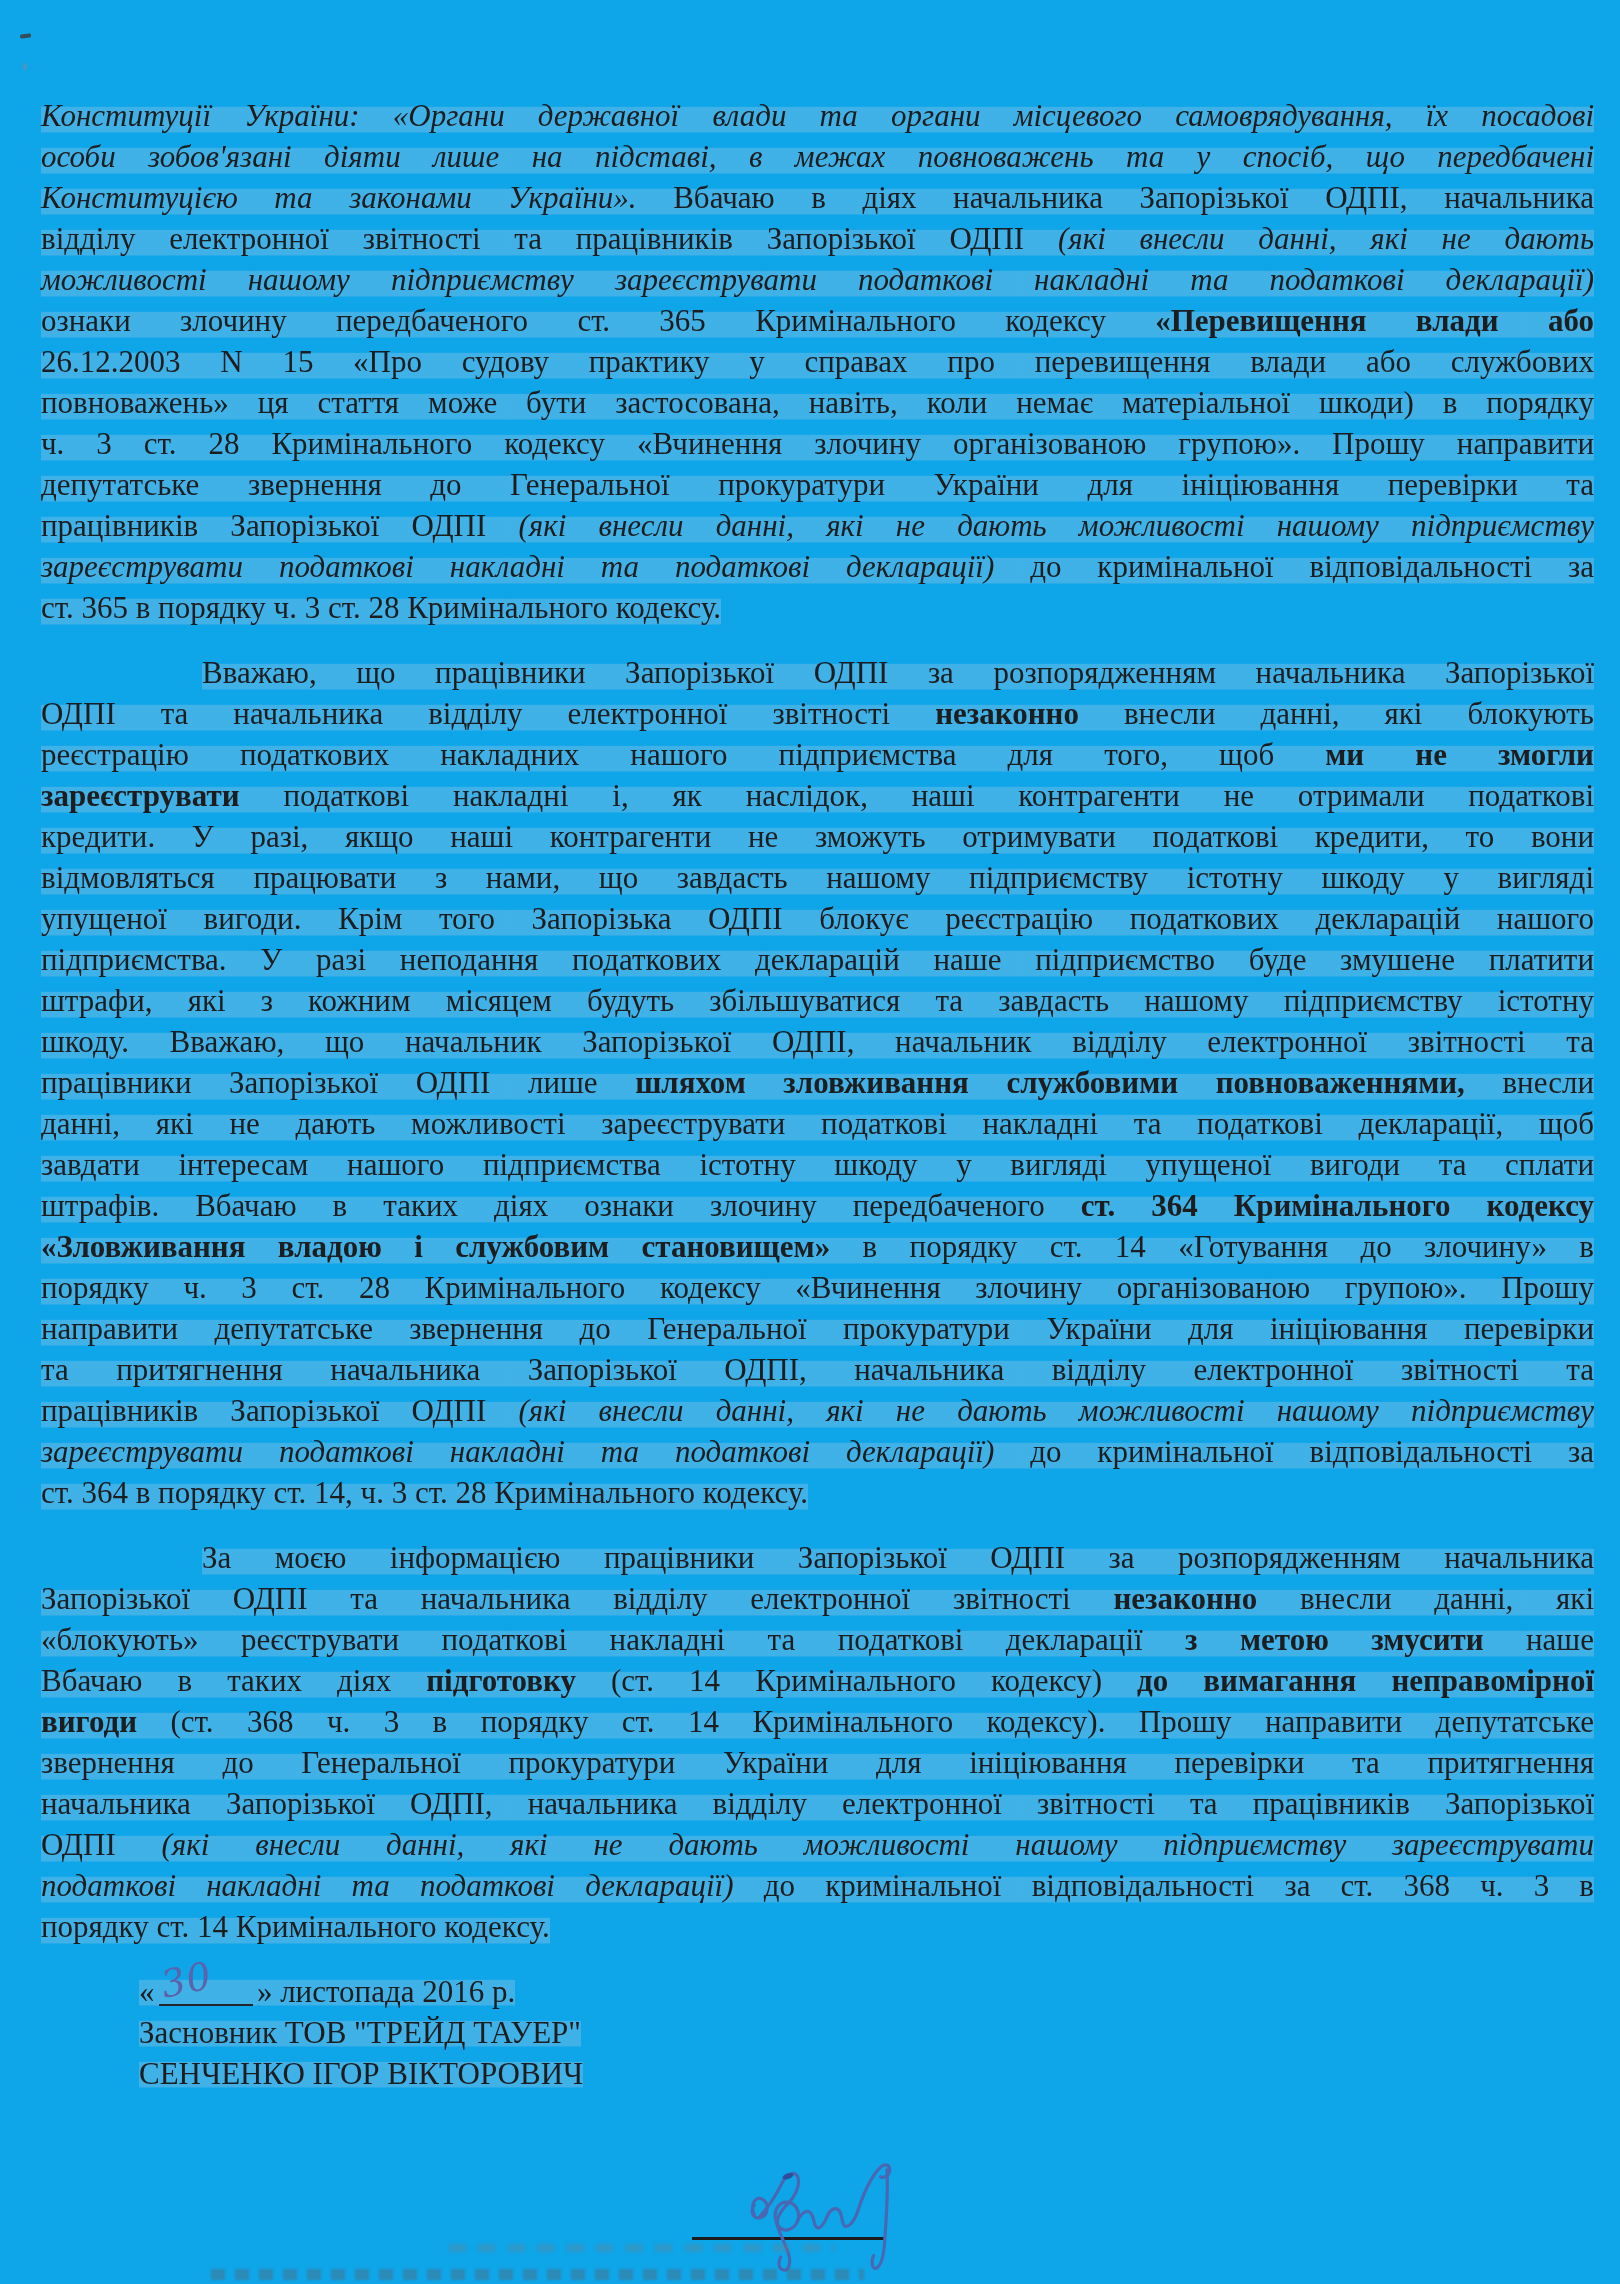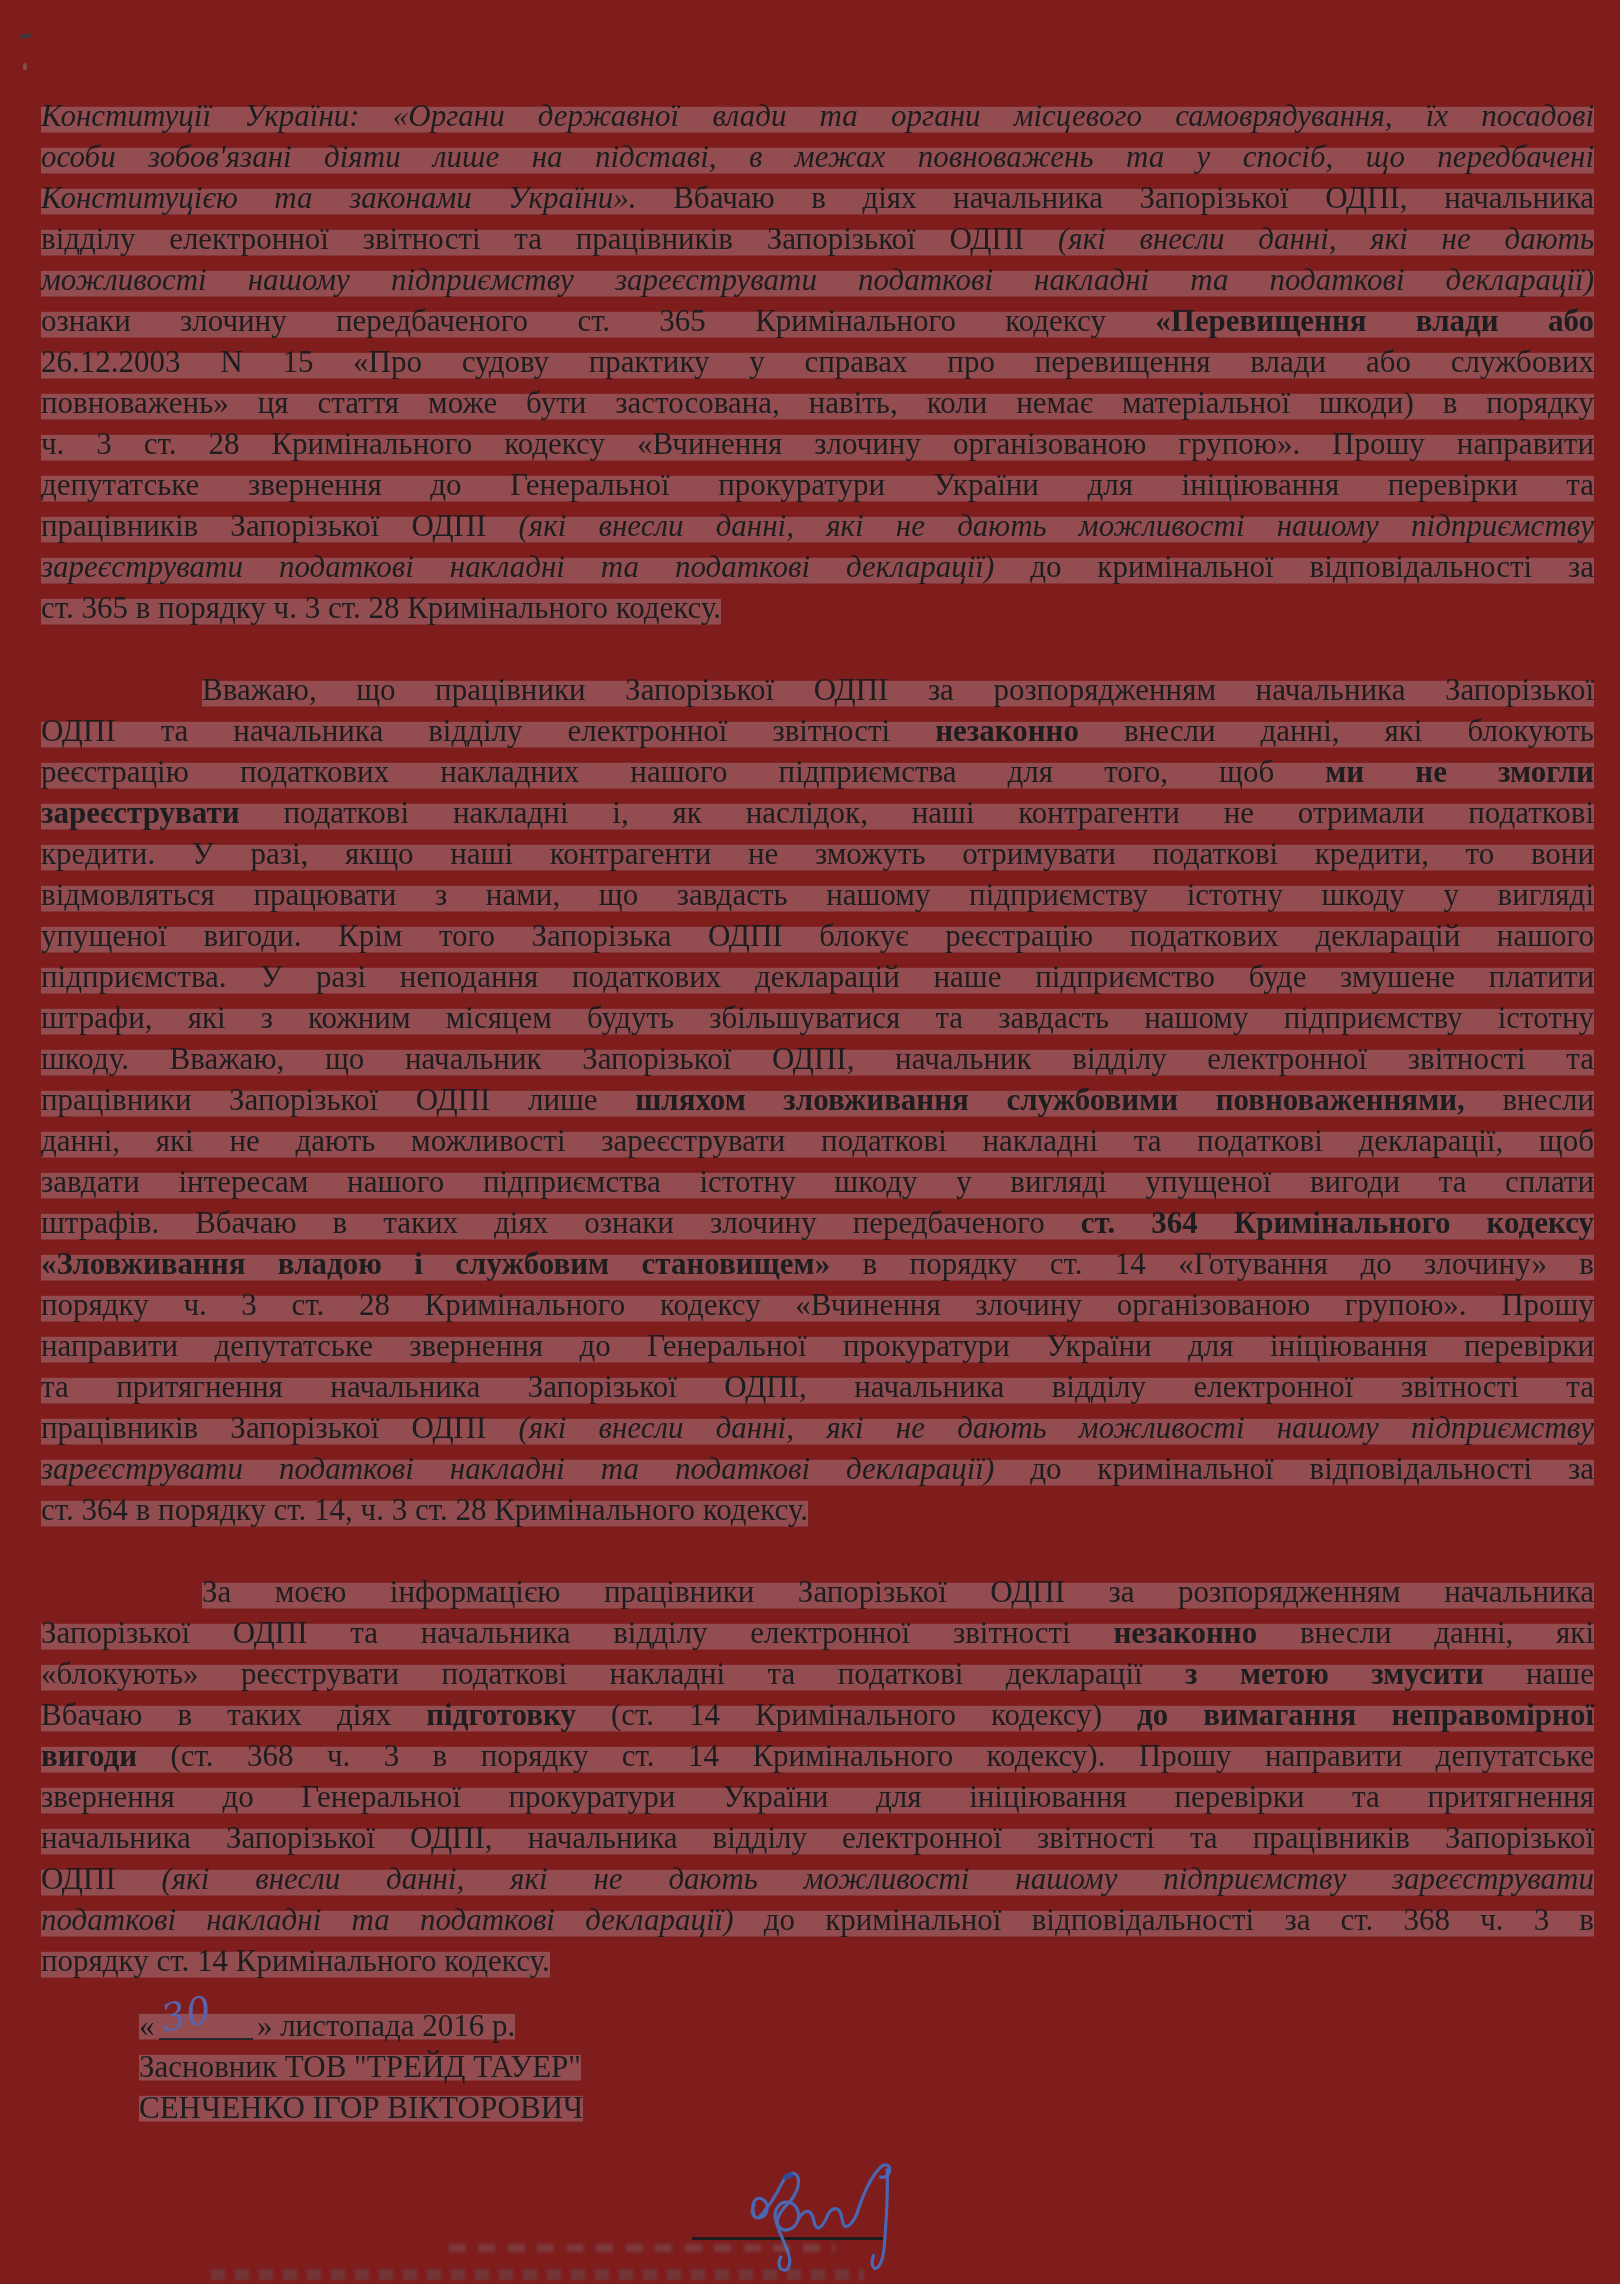--- a/index.html
+++ b/index.html
@@ -16,21 +16,21 @@
   
   .doc-text {
     position: absolute;
     left: 41px;
     top: 0;
     width: 1553px;
     padding-top: 95px;
     font-size: 31px;
     line-height: 41px;
   }
-  .para + .para { margin-top: 41px; }
+  .para + .para { margin-top: 24px; }
   .tline {
     text-align: justify;
     text-align-last: justify;
     white-space: normal;
   }
   .tline.final { text-align-last: left; }
   .tline.indent { text-indent: 161px; }
   
   .tline span, .f-line {
     background: linear-gradient(to bottom,
@@ -120,21 +120,21 @@
     left: 211px; top: 2269px;
     width: 653px; height: 11.2px;
     background: repeating-linear-gradient(90deg,
       rgba(95,96,102,0.38) 0 14px, rgba(95,96,102,0) 14px 24px);
     filter: blur(1.1px);
   }
 </style>
 </head>
 <body>
 
-<div class="page" style="background: #7f1d1d;">
+<div class="page" style="background: #0ea5e9;">
 
   <div class="mark-dash"></div>
   <div class="mark-dot"></div>
 
   <div class="doc-text">
 
   <div class="para">
         <div class="tline"><span class="r-i">Конституції України: «Органи державної влади та органи місцевого самоврядування, їх посадові</span></div>
         <div class="tline"><span class="r-i">особи зобов'язані діяти лише на підставі, в межах повноважень та у спосіб, що передбачені</span></div>
         <div class="tline"><span class="r-i">Конституцією та законами України».</span><span class="r-n"> Вбачаю в діях начальника Запорізької ОДПІ, начальника</span></div>

